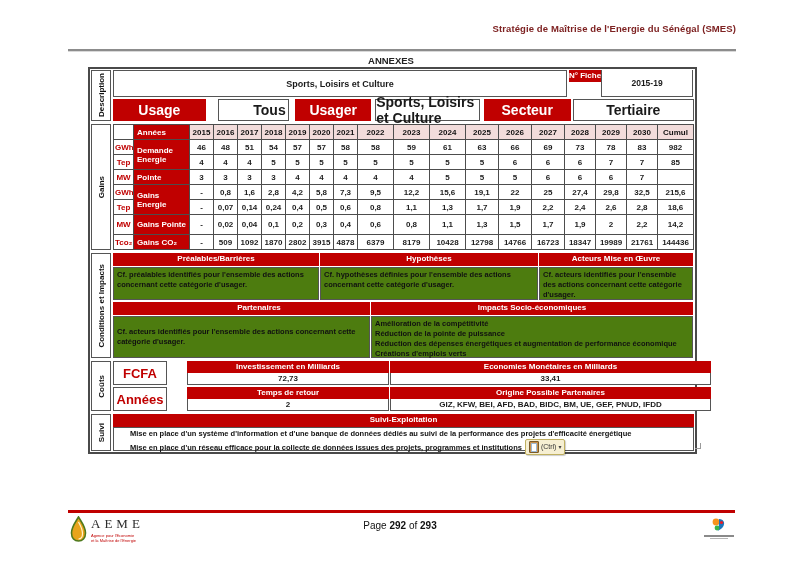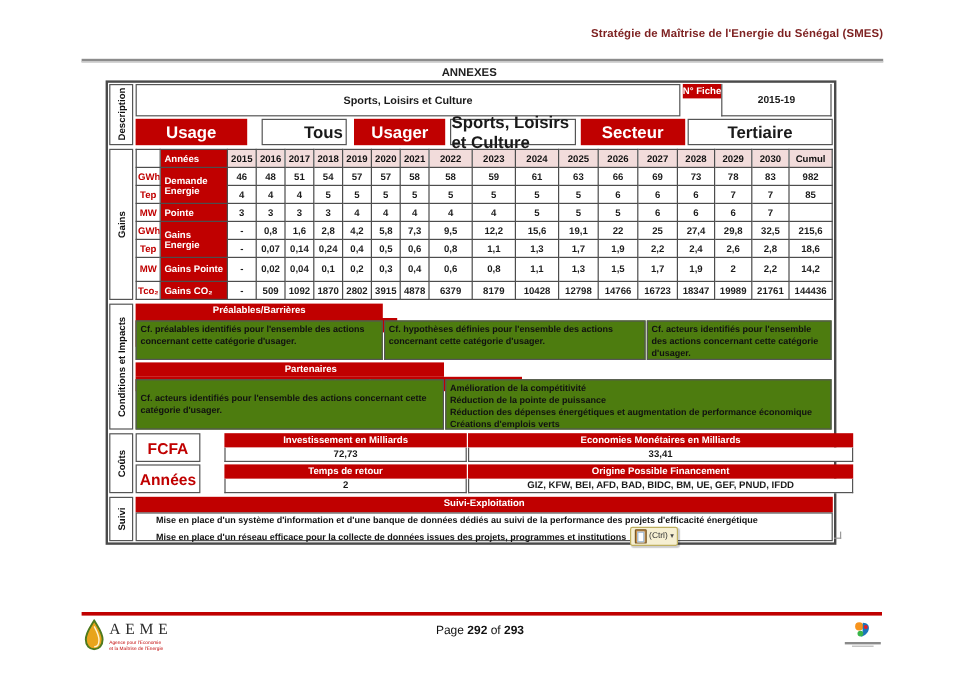--- a/index.html
+++ b/index.html
@@ -56,21 +56,21 @@
   .gt-annees{background:#C00000;color:#fff;font-weight:bold;text-align:left !important;padding-left:3px !important;}
   .gt-year{background:#F2DCDB;font-weight:bold;color:#111;}
   .gt-unit{color:#C00000;font-weight:bold;}
   .gt-rowlabel{
     background:#C00000;color:#fff;font-weight:bold;text-align:left !important;
     padding-left:3px !important;white-space:normal !important;line-height:9px;font-size:7.5px;
   }
   .gt-val{color:#1c1c1c;font-weight:bold;}
 
   
-  .cond-hdr{display:flex;height:13px;flex-direction:column;}
+  .cond-hdr{display:flex;height:13px;}
   .cond-hdr > div{box-sizing:border-box;}
   .cond-body{display:flex;margin-top:1px;}
   .cond-cell{
     box-sizing:border-box;border:1px solid #555;background:#4d7c0f;
     font-size:7.5px;font-weight:bold;line-height:10px;padding:2px 3px;color:#111;
   }
   .gap1{width:1px;flex:0 0 auto;}
   .pre{white-space:pre-line;}
   .just{text-align:justify;}
 
@@ -411,21 +411,21 @@
           </div>
         </div>
       </div>
       <div class="couts-gap"></div>
       <div class="couts-block">
         <div class="couts-label">Années</div>
         <div class="couts-right">
           <div class="couts-row">
             <div class="redbar" style="width:202px;">Temps de retour</div>
             <div class="gap1"></div>
-            <div class="redbar" style="width:321px;">Origine Possible Financement</div>
+            <div class="redbar" style="width:321px;">Origine Possible Partenaires</div>
           </div>
           <div class="couts-row">
             <div class="cv" style="width:202px;">2</div>
             <div class="gap1"></div>
             <div class="cv" style="width:321px;">GIZ, KFW, BEI, AFD, BAD, BIDC, BM, UE, GEF, PNUD, IFDD</div>
           </div>
         </div>
       </div>
     </div>
   </div>

